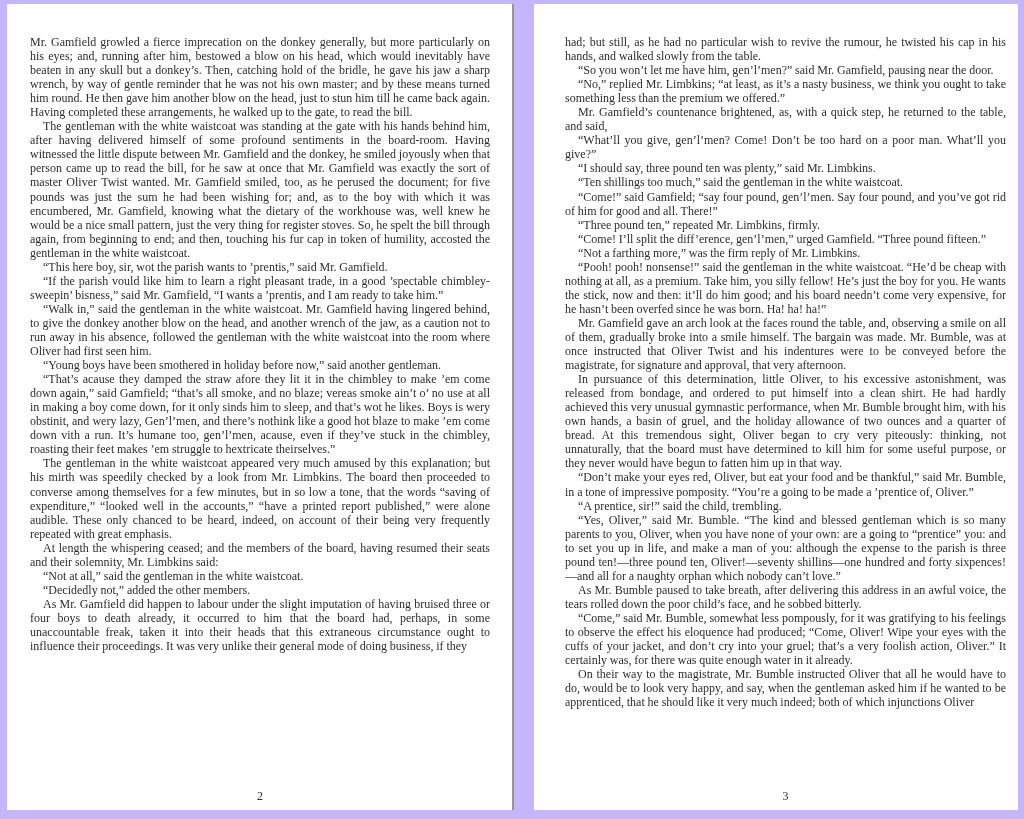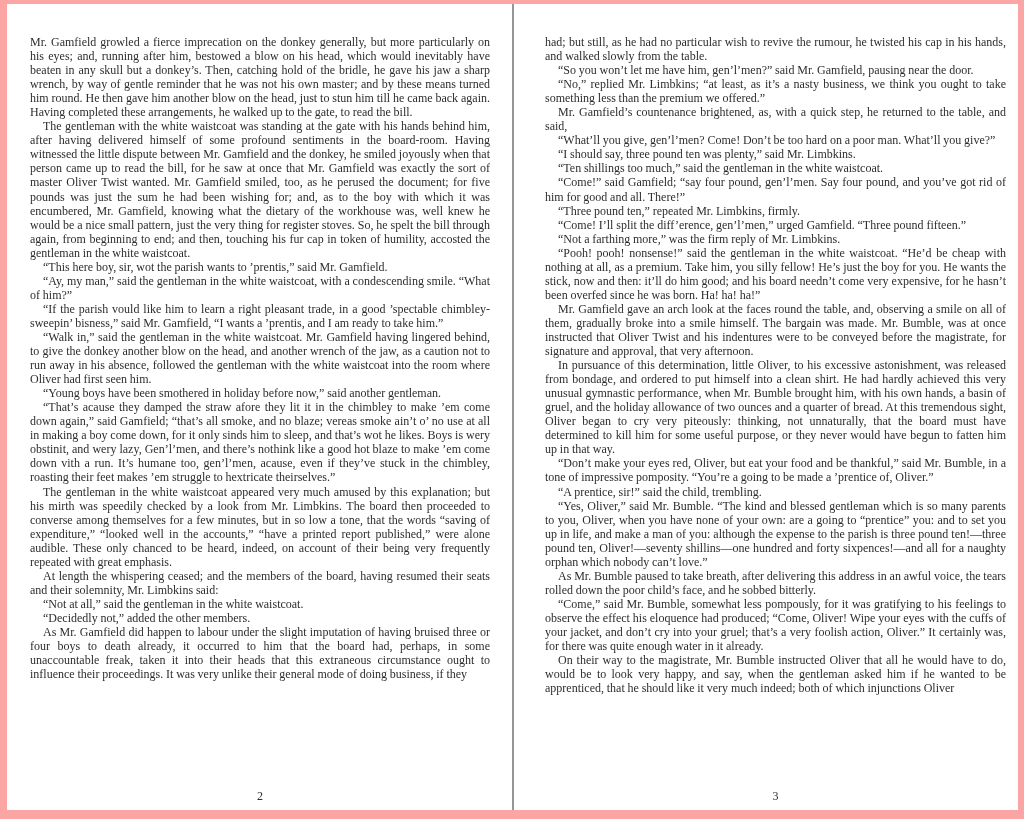--- a/index.html
+++ b/index.html
@@ -5,36 +5,36 @@
   html, body {
     margin: 0;
     padding: 0;
     background: #000;
   }
   .spread {
     position: relative;
     width: 1024px;
     height: 819px;
     box-sizing: border-box;
-    background: #fca5a5;
+    background: #c4b5fd;
     padding: 4px 6px 9px 7px;
     display: flex;
     font-family: "Liberation Serif", "DejaVu Serif", serif;
   }
   .page {
     background: #ffffff;
     box-sizing: border-box;
     display: flex;
     flex-direction: column;
     overflow: hidden;
     color: #2d2d2d;
   }
   .page-left  { width: 505px; }
   .gutter     { width: 2px; background: #969696; }
-  .page-right { flex: 1; }
+  .page-right { flex: 1; margin-left: 20px; }
 
   .page-body {
     flex: 1;
     overflow: hidden;
     font-size: 12px;
     line-height: 14.05px;
     text-align: justify;
     hyphens: auto;
     -webkit-hyphens: auto;
     word-spacing: -0.2px;
@@ -57,21 +57,20 @@
 </style>
 </head>
 <body>
 
 <div class="spread">
   <div class="page page-left">
     <div class="page-body">
         <p class="para">Mr. Gamfield growled a fierce imprecation on the donkey generally, but more particularly on his eyes; and, running after him, bestowed a blow on his head, which would inevitably have beaten in any skull but a donkey’s. Then, catching hold of the bridle, he gave his jaw a sharp wrench, by way of gentle reminder that he was not his own master; and by these means turned him round. He then gave him another blow on the head, just to stun him till he came back again. Having completed these arrangements, he walked up to the gate, to read the bill.</p>
         <p class="para indent">The gentleman with the white waistcoat was standing at the gate with his hands behind him, after having delivered himself of some profound sentiments in the board-room. Having witnessed the little dispute between Mr. Gamfield and the donkey, he smiled joyously when that person came up to read the bill, for he saw at once that Mr. Gamfield was exactly the sort of master Oliver Twist wanted. Mr. Gamfield smiled, too, as he perused the document; for five pounds was just the sum he had been wishing for; and, as to the boy with which it was encumbered, Mr. Gamfield, knowing what the dietary of the workhouse was, well knew he would be a nice small pattern, just the very thing for register stoves. So, he spelt the bill through again, from beginning to end; and then, touching his fur cap in token of humility, accosted the gentleman in the white waistcoat.</p>
         <p class="para indent">“This here boy, sir, wot the parish wants to ’prentis,” said Mr. Gamfield.</p>
-        <p class="para indent">“Ay, my man,” said the gentleman in the white waistcoat, with a condescending smile. “What of him?”</p>
         <p class="para indent">“If the parish vould like him to learn a right pleasant trade, in a good ’spectable chimbley-sweepin’ bisness,” said Mr. Gamfield, “I wants a ’prentis, and I am ready to take him.”</p>
         <p class="para indent">“Walk in,” said the gentleman in the white waistcoat. Mr. Gamfield having lingered behind, to give the donkey another blow on the head, and another wrench of the jaw, as a caution not to run away in his absence, followed the gentleman with the white waistcoat into the room where Oliver had first seen him.</p>
         <p class="para indent">“Young boys have been smothered in holiday before now,” said another gentleman.</p>
         <p class="para indent">“That’s acause they damped the straw afore they lit it in the chimbley to make ’em come down again,” said Gamfield; “that’s all smoke, and no blaze; vereas smoke ain’t o’ no use at all in making a boy come down, for it only sinds him to sleep, and that’s wot he likes. Boys is wery obstinit, and wery lazy, Gen’l’men, and there’s nothink like a good hot blaze to make ’em come down vith a run. It’s humane too, gen’l’men, acause, even if they’ve stuck in the chimbley, roasting their feet makes ’em struggle to hextricate theirselves.”</p>
         <p class="para indent">The gentleman in the white waistcoat appeared very much amused by this explanation; but his mirth was speedily checked by a look from Mr. Limbkins. The board then proceeded to converse among themselves for a few minutes, but in so low a tone, that the words “saving of expenditure,” “looked well in the accounts,” “have a printed report published,” were alone audible. These only chanced to be heard, indeed, on account of their being very frequently repeated with great emphasis.</p>
         <p class="para indent">At length the whispering ceased; and the members of the board, having resumed their seats and their solemnity, Mr. Limbkins said:</p>
         <p class="para indent">“Not at all,” said the gentleman in the white waistcoat.</p>
         <p class="para indent">“Decidedly not,” added the other members.</p>
         <p class="para indent">As Mr. Gamfield did happen to labour under the slight imputation of having bruised three or four boys to death already, it occurred to him that the board had, perhaps, in some unaccountable freak, taken it into their heads that this extraneous circumstance ought to influence their proceedings. It was very unlike their general mode of doing business, if they</p>
       </div>

